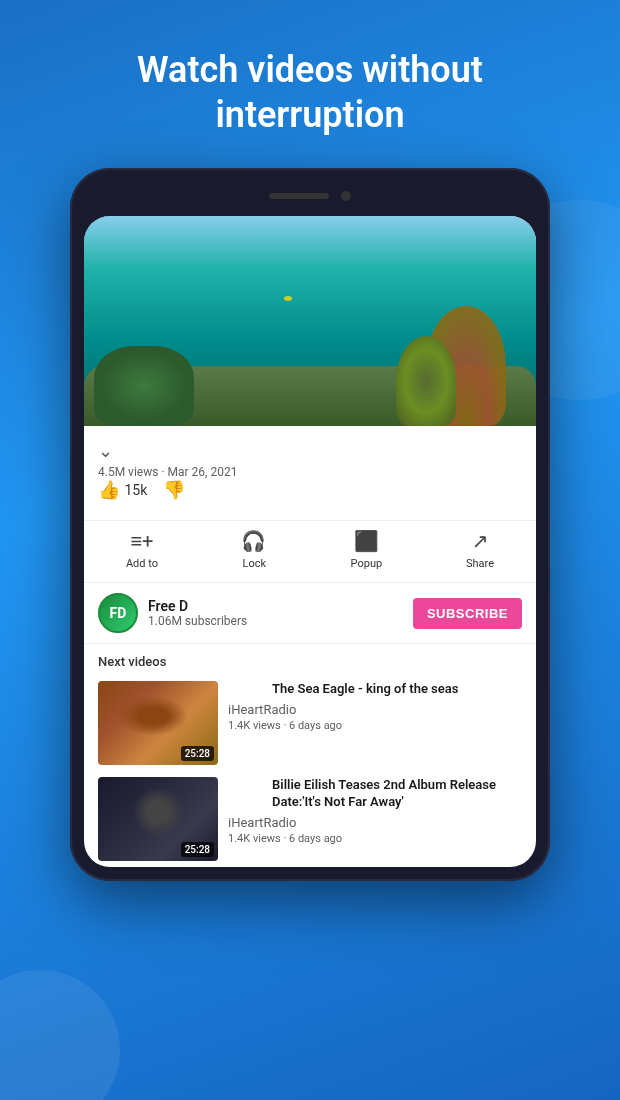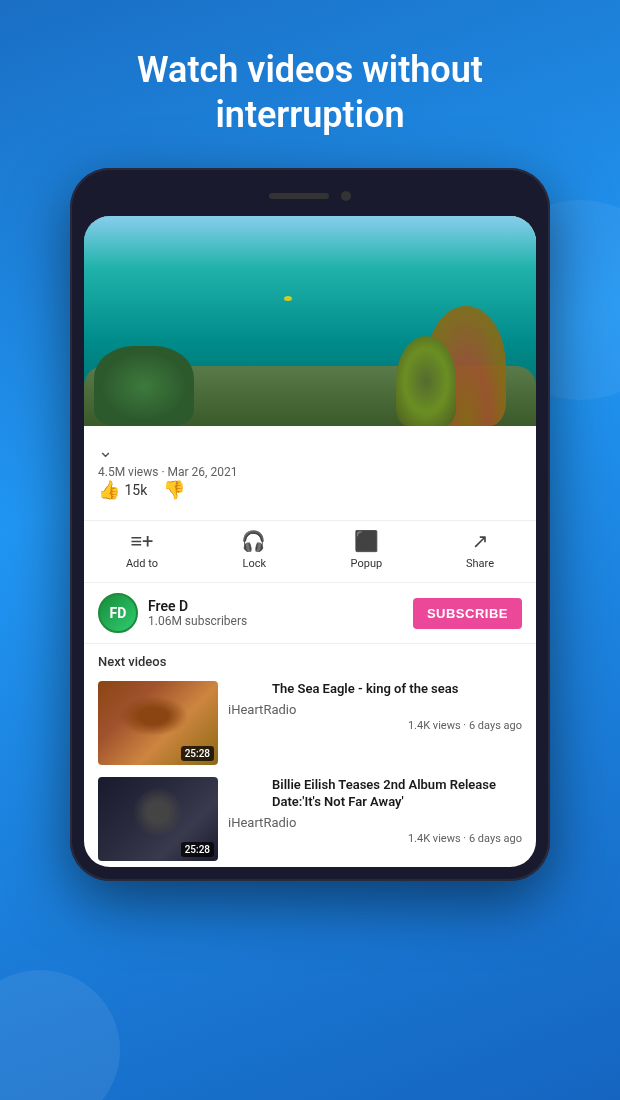--- a/index.html
+++ b/index.html
@@ -322,21 +322,20 @@
 
     .track-channel {
       font-size: 13px;
       color: #606060;
       margin-bottom: 2px;
     }
 
     .track-meta {
       font-size: 11px;
       color: #606060;
-      text-align: right;
     }
 
     
     .deco-circle-1 {
       position: absolute;
       width: 160px; height: 160px;
       border-radius: 50%;
       background: rgba(255,255,255,0.08);
       bottom: -30px; left: -40px;
     }

